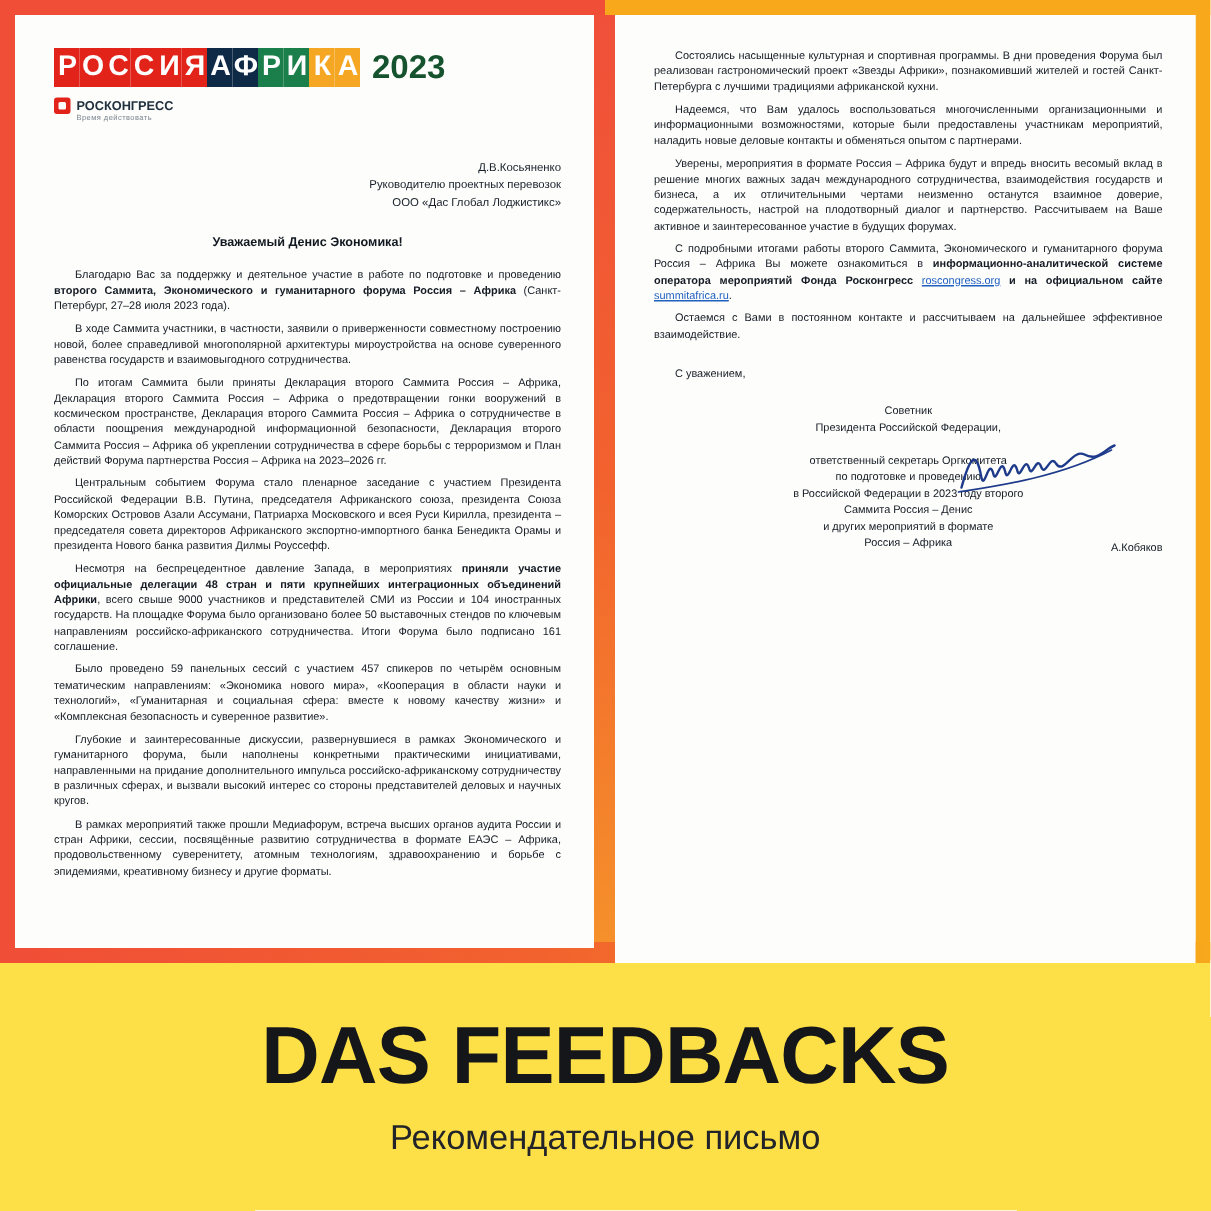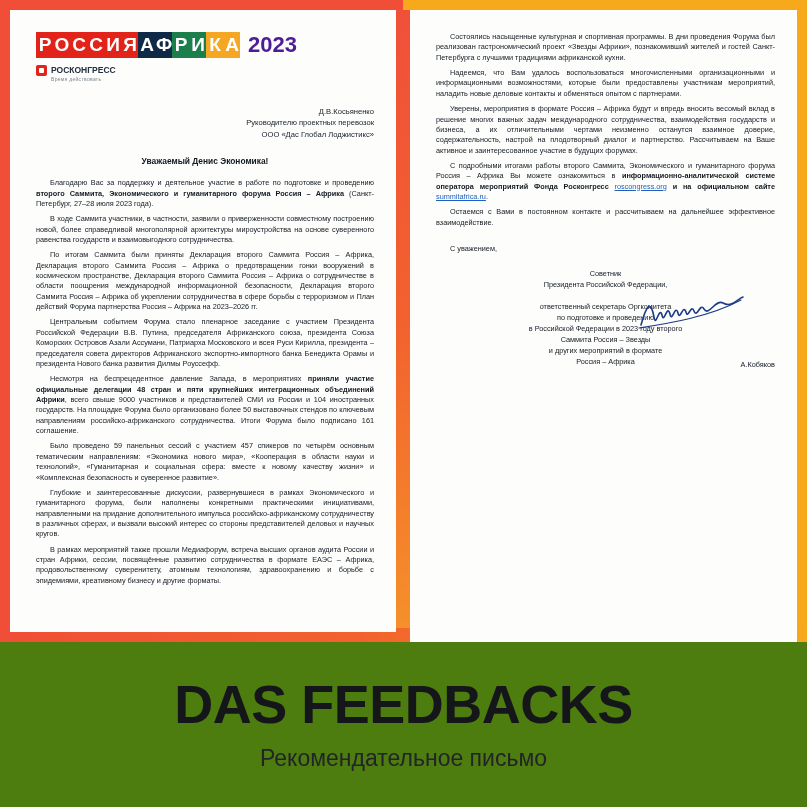--- a/index.html
+++ b/index.html
@@ -108,21 +108,21 @@
     color: #ffffff;
     font-size: 19px;
     font-weight: bold;
     width: 17px;
     height: 26px;
     font-family: "Liberation Sans", sans-serif;
   }
   .logo-year {
     font-size: 22px;
     font-weight: bold;
-    color: #4c1d95;
+    color: #14532d;
     margin-left: 8px;
     letter-spacing: 0;
   }
   .rk {
     display: flex;
     align-items: center;
     gap: 4px;
     margin-top: 7px;
   }
   .rk-mark {
@@ -216,21 +216,21 @@
     height: 86px;
   }
 
   
   .caption {
     position: absolute;
     left: 0;
     top: 642px;
     width: 807px;
     height: 165px;
-    background: #4d7c0f;
+    background: #fde047;
     display: flex;
     flex-direction: column;
     align-items: center;
     justify-content: center;
   }
   .caption-title {
     font-size: 54px;
     font-weight: bold;
     letter-spacing: -0.5px;
     color: #15161a;
@@ -318,21 +318,21 @@
       <div class="sign-block">
         <div class="sign-left">С уважением,</div>
         <div class="sig-wrap">
           <div class="sign-center" id="sign-lines">
               <span class="ln">Советник</span>
               <span class="ln">Президента Российской Федерации,</span>
               <span class="ln">&nbsp;</span>
               <span class="ln">ответственный секретарь Оргкомитета</span>
               <span class="ln">по подготовке и проведению</span>
               <span class="ln">в Российской Федерации в 2023 году второго</span>
-              <span class="ln">Саммита Россия – Звезды</span>
+              <span class="ln">Саммита Россия – Денис</span>
               <span class="ln">и других мероприятий в формате</span>
               <span class="ln">Россия – Африка</span>
             </div>
           <svg class="signature" viewBox="0 0 120 46">
             <path d="M4 34 C10 12, 14 10, 17 26 C19 38, 22 14, 25 24 C27 34, 30 12, 33 23 C35 33, 38 12, 41 22 C43 31, 46 12, 49 21 C51 29, 54 12, 57 20 C60 28, 63 11, 67 18 C72 26, 78 8, 86 12 C95 17, 100 8, 106 6" fill="none" stroke="#1e3a8a" stroke-width="1.6" stroke-linecap="round"></path>
             <path d="M2 37 C28 33, 70 27, 104 9" fill="none" stroke="#1e3a8a" stroke-width="1.1" stroke-linecap="round"></path>
           </svg>
         </div>
         <div style="position:relative;height:14px">
           <span class="sign-name">А.Кобяков</span>

